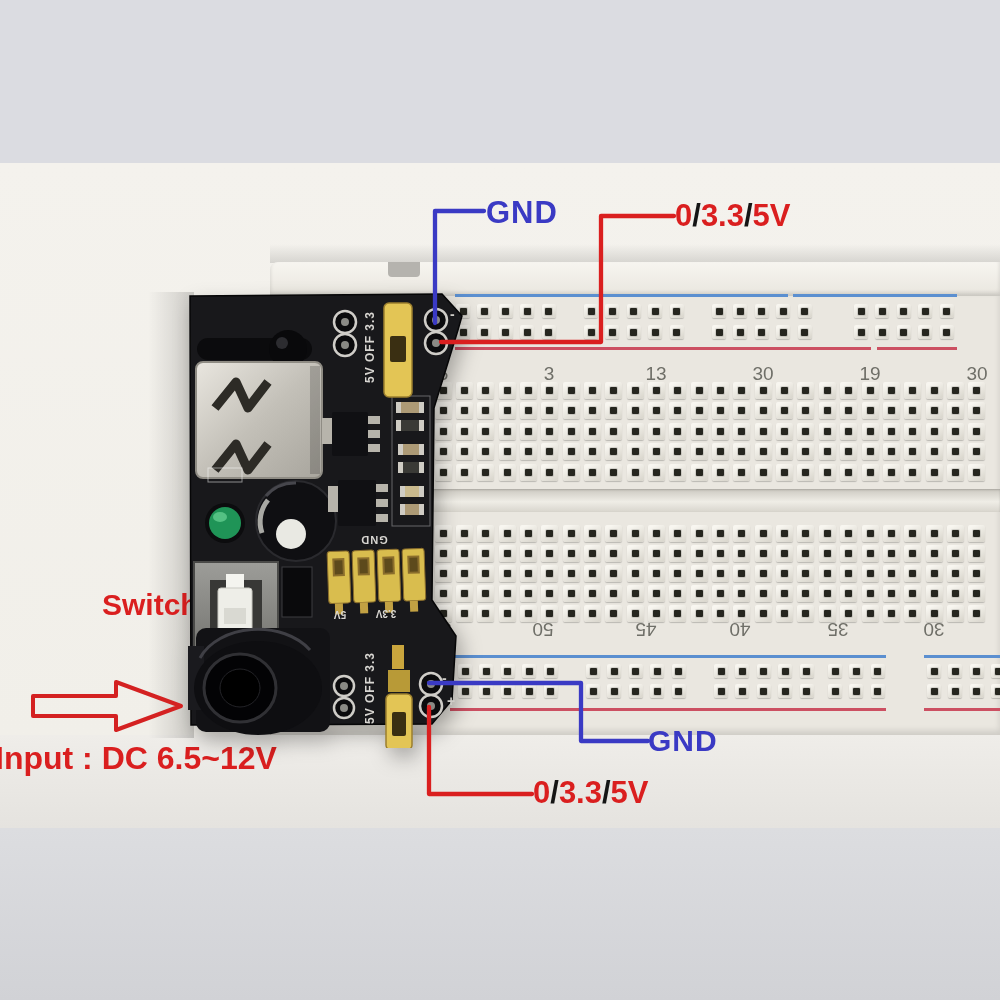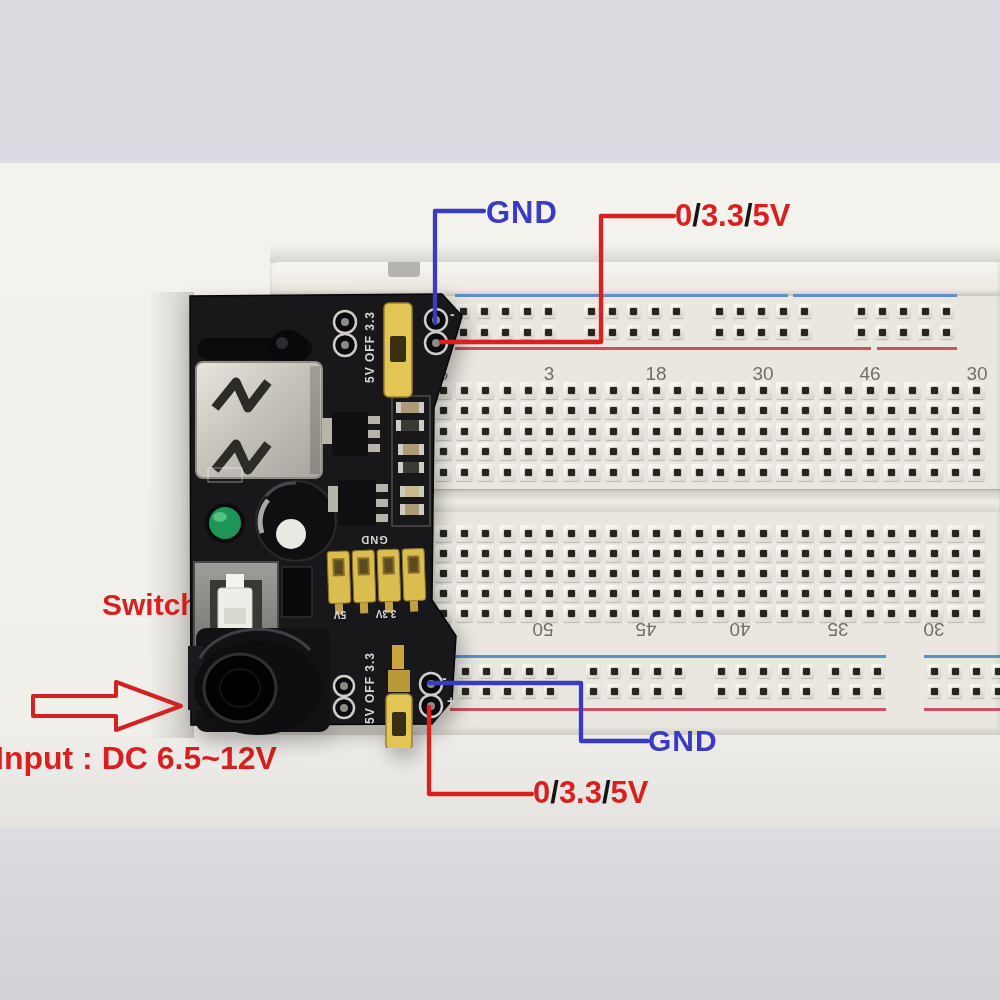--- a/index.html
+++ b/index.html
@@ -1110,23 +1110,23 @@
         <i></i>
       </div>
       <div class="cell abs" style="left: 968.25px; top: 584.5px; width: 17px; height: 17px;">
         <i></i>
       </div>
       <div class="cell abs" style="left: 968.25px; top: 604.5px; width: 17px; height: 17px;">
         <i></i>
       </div>
       <div class="num" style="left: 443px; top: 363px;">5</div>
       <div class="num" style="left: 549px; top: 363px;">3</div>
-      <div class="num" style="left: 656px; top: 363px;">18</div>
+      <div class="num" style="left: 656px; top: 363px;">13</div>
       <div class="num" style="left: 763px; top: 363px;">30</div>
-      <div class="num" style="left: 870px; top: 363px;">46</div>
+      <div class="num" style="left: 870px; top: 363px;">19</div>
       <div class="num" style="left: 977px; top: 363px;">30</div>
       <div class="num flip" style="left: 441px; top: 618px;">55</div>
       <div class="num flip" style="left: 543px; top: 618px;">50</div>
       <div class="num flip" style="left: 646px; top: 618px;">45</div>
       <div class="num flip" style="left: 740px; top: 618px;">40</div>
       <div class="num flip" style="left: 838px; top: 618px;">35</div>
       <div class="num flip" style="left: 934px; top: 618px;">30</div>
     </div>
 
   <div class="abs" id="module-left-shadow"></div>

